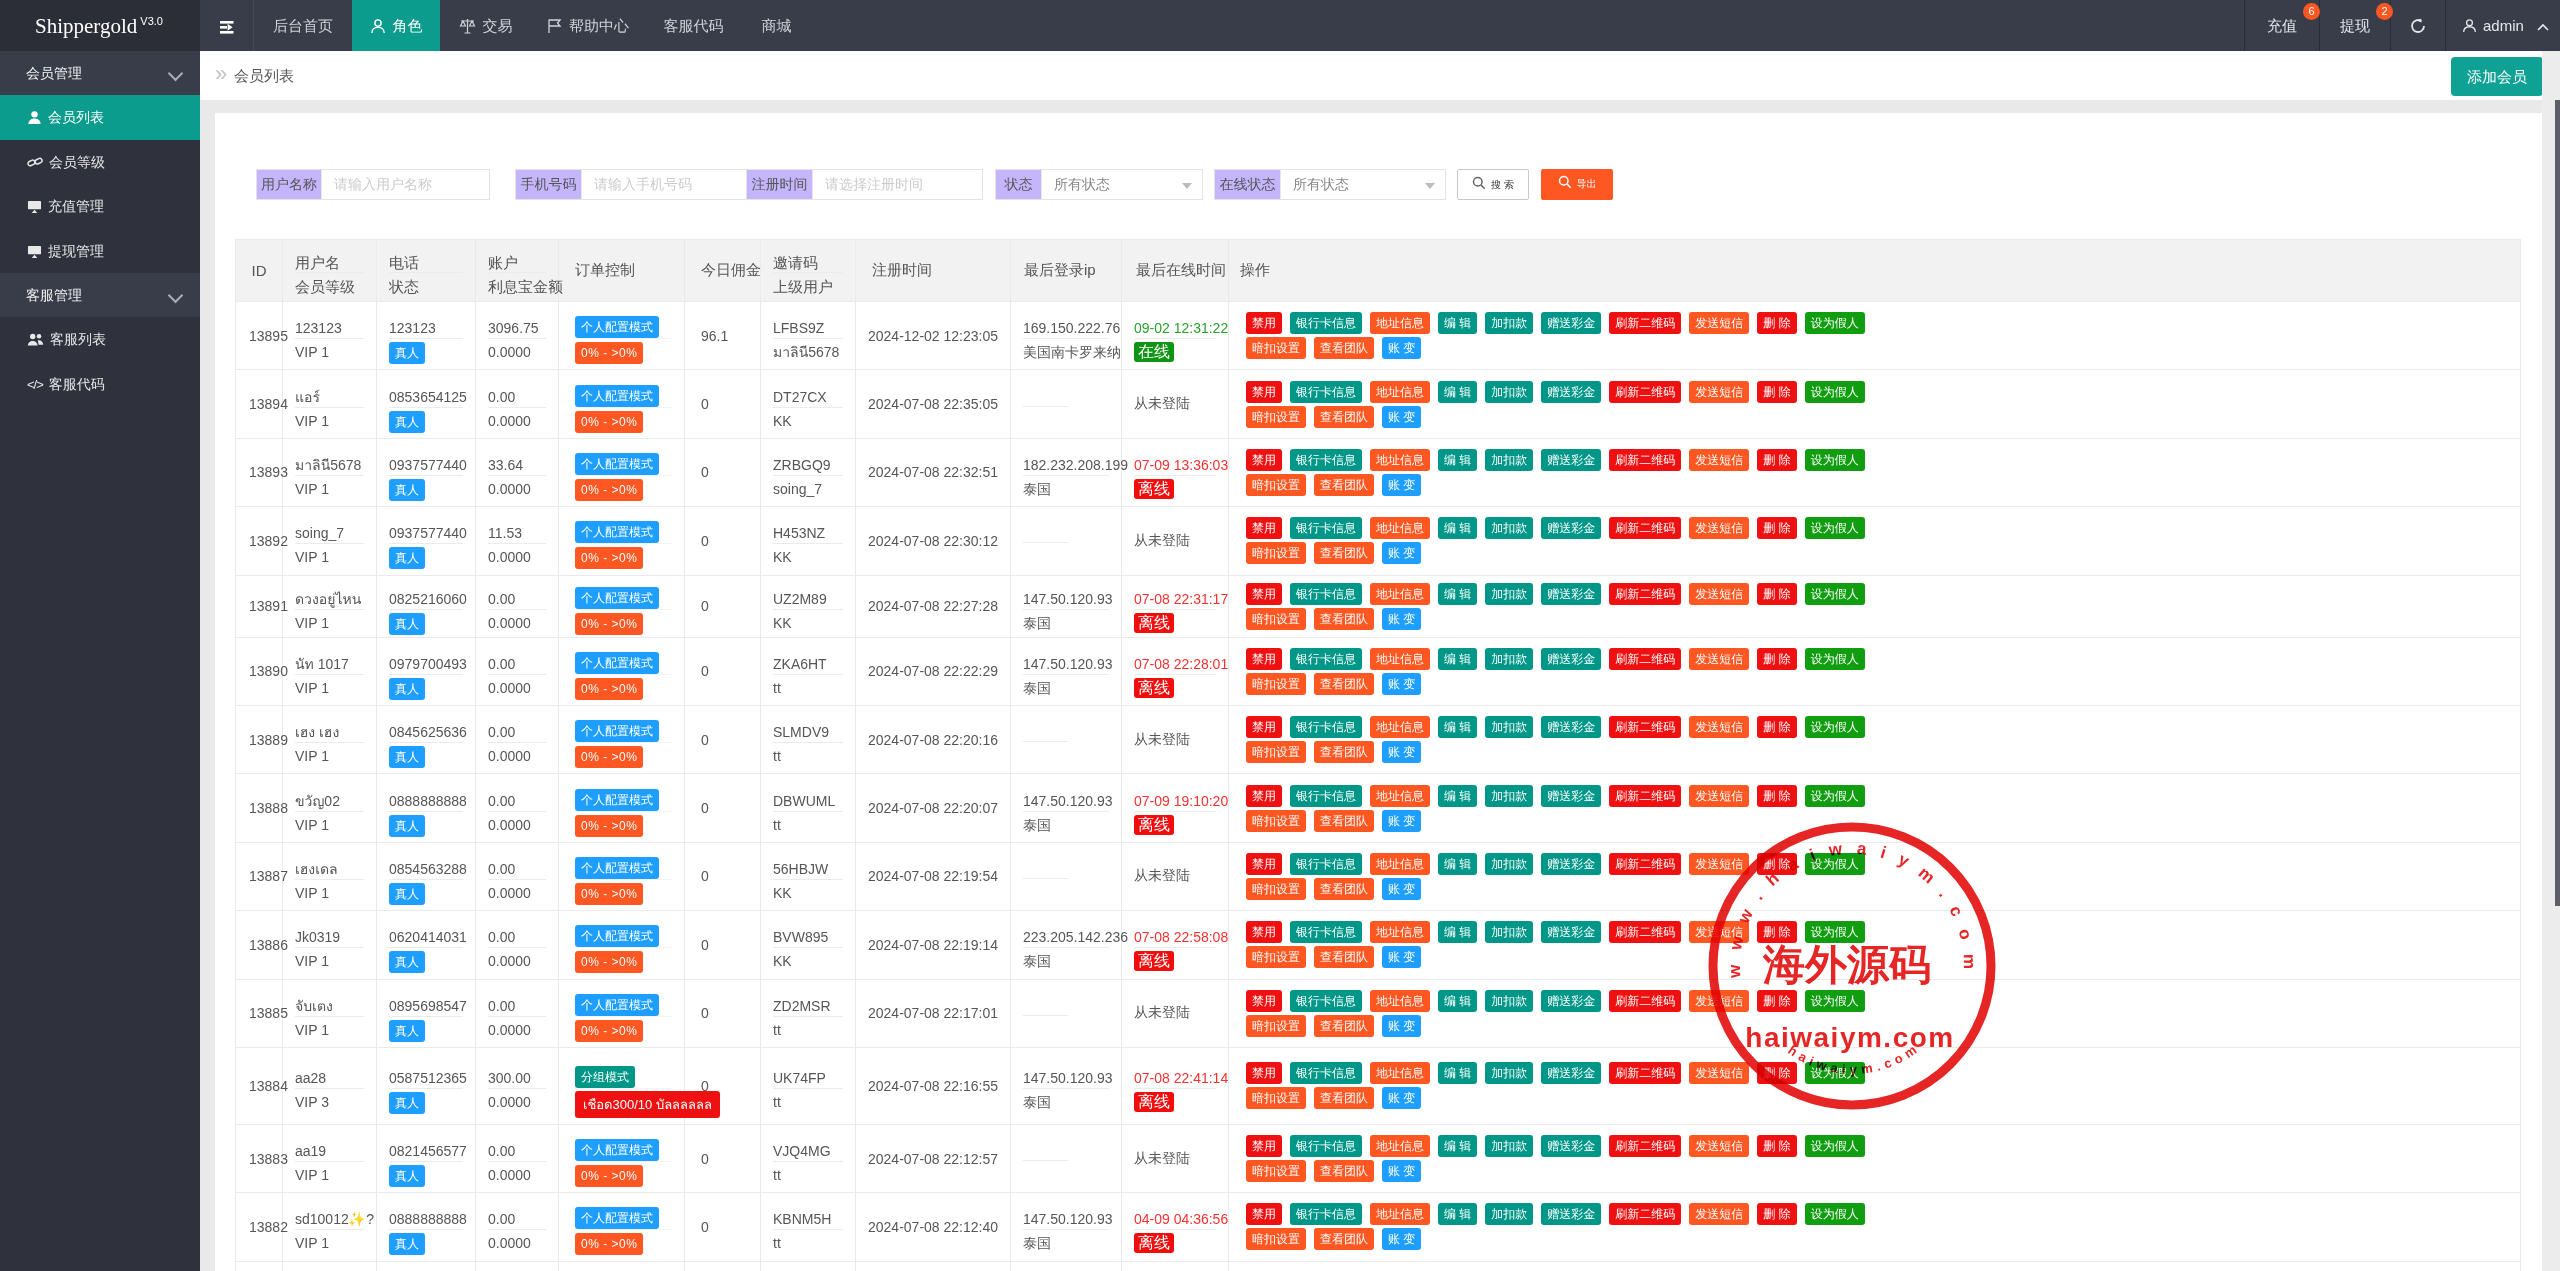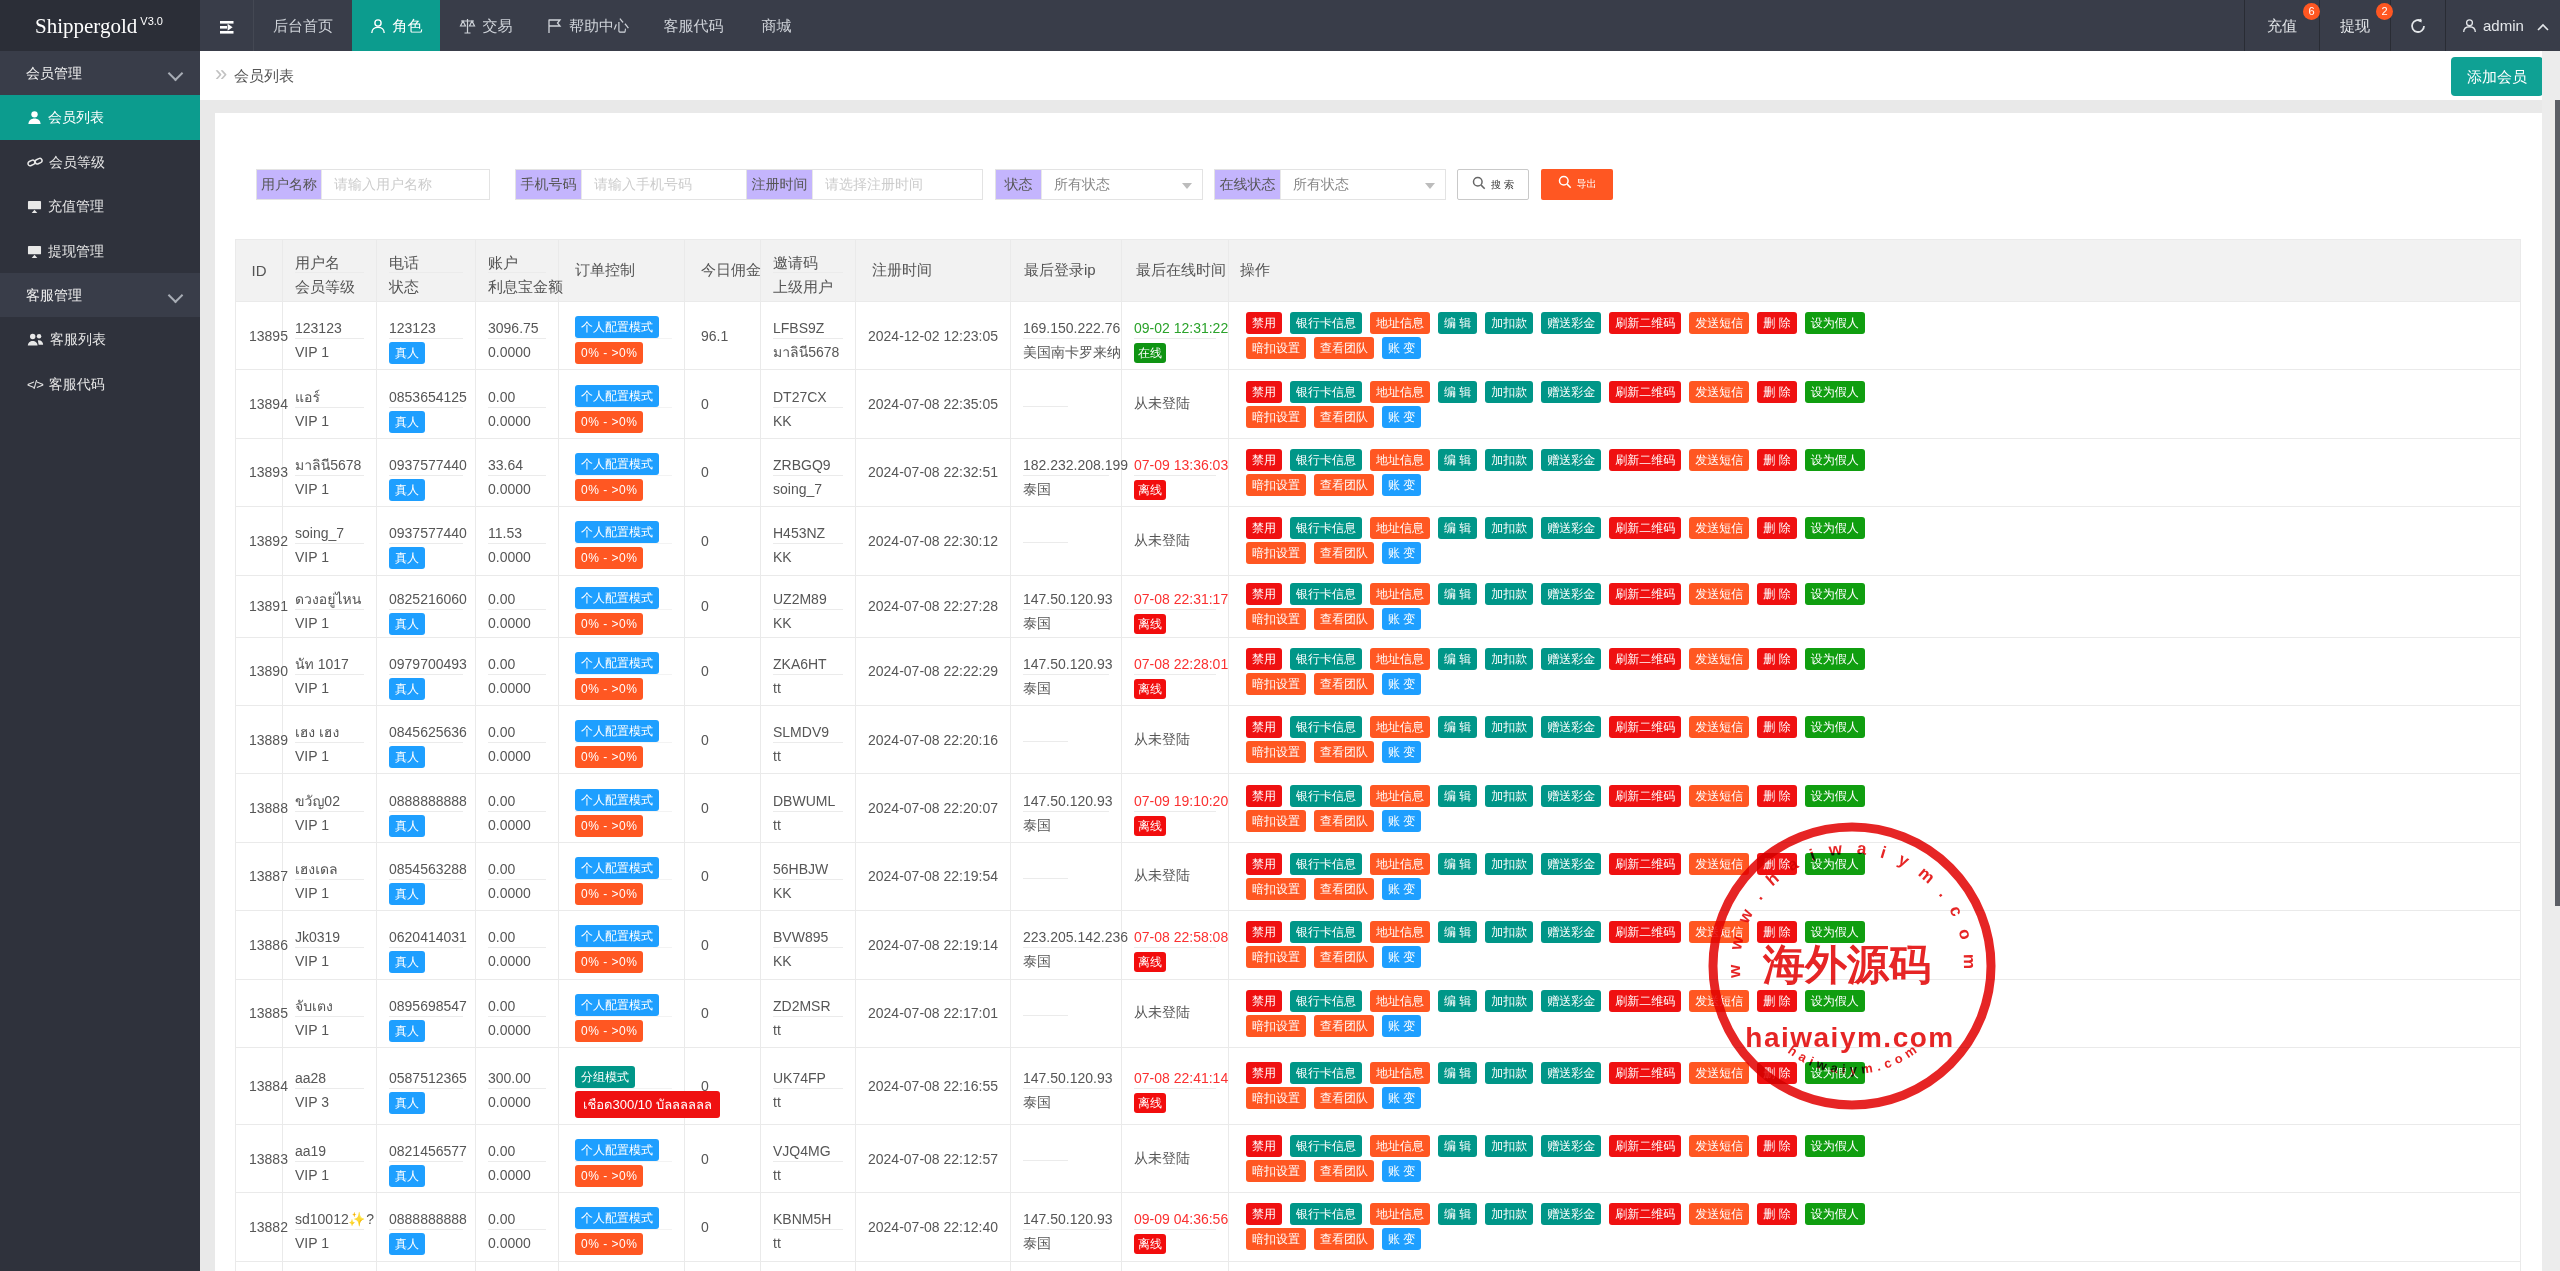--- a/index.html
+++ b/index.html
@@ -46,21 +46,21 @@
 #tbl th{font-weight:normal;color:#555;text-align:left;font-size:15px;white-space:nowrap}
 .t2{padding:10px 12px 0 12px;text-align:left}
 .t2 .a{height:24px;line-height:27px;border-bottom:1px solid #ebebeb;white-space:nowrap}.t2 .a .bdg{vertical-align:top;margin-top:1px}
 .t2 .b{margin-top:2px;height:25px;line-height:23px;white-space:nowrap}.iploc{overflow:hidden;margin-right:-11px}
 th .t2{padding-top:9px}
 th .t2 .a{height:23px;line-height:25px}
 .idc{text-align:left;padding-left:13px !important;white-space:nowrap}
 .num{padding-left:16px !important}
 .reg{padding-left:12px !important;white-space:nowrap}
 .bdg{display:inline-block;height:22px;line-height:22px;padding:0 6px;border-radius:3px;color:#fff;font-size:12px}
-.bdg2{display:inline-block;height:20px;line-height:20px;padding:0 4px;border-radius:3px;color:#fff;font-size:12px}
+.bdg2{display:inline-block;height:20px;line-height:20px;padding:0 4px;border-radius:3px;color:#fff;font-size:16px}
 .bdgL{display:inline-block;height:27px;line-height:27px;padding:0 8px;border-radius:3px;color:#fff;font-size:13px;background:#ef1111;position:relative;z-index:5;white-space:nowrap}
 .bl{background:#1e9fff} .o{background:#ff5722} .t{background:#009688} .r{background:#ef1111} .g{background:#109e10}
 .gtx{color:#2aa22a} .rtx{color:#fb3030} .gbg{background:#0f9413} .rbg{background:#f20d0d}
 .shortline{display:inline-block;width:45px;height:23px;border-bottom:1px solid #ebebeb}
 .opc{padding-left:17px !important}
 .opc .ln{height:22px;margin-bottom:3px;white-space:nowrap}
 .opc .ln:last-child{margin-bottom:0}
 .bt{display:inline-block;height:22px;line-height:22px;padding:0 6px;border-radius:3px;color:#fff;font-size:12px;margin-right:8px}
 
 #sbtrack{position:absolute;left:2542px;top:51px;width:18px;height:1220px;background:#ececec}
@@ -911,21 +911,21 @@
             </td>
 <td class="reg">2024-07-08 22:12:40</td>
 <td>
               <div class="t2">
                 <div class="a">147.50.120.93</div>
                 <div class="b iploc">泰国</div>
               </div>
             </td>
 <td>
               <div class="t2">
-                <div class="a rtx">09-09 04:36:56</div>
+                <div class="a rtx">04-09 04:36:56</div>
                 <div class="b"><span class="bdg2 rbg">离线</span></div>
               </div>
             </td>
 <td class="opc">
               <div class="ln"><span class="bt r">禁用</span><span class="bt t">银行卡信息</span><span class="bt o">地址信息</span><span class="bt t">编 辑</span><span class="bt t">加扣款</span><span class="bt t">赠送彩金</span><span class="bt r">刷新二维码</span><span class="bt o">发送短信</span><span class="bt r">删 除</span><span class="bt g">设为假人</span></div>
               <div class="ln"><span class="bt o">暗扣设置</span><span class="bt o">查看团队</span><span class="bt bl">账 变</span></div>
             </td>
 </tr>
 <tr style="height:40px">
             <td class="idc"></td>

